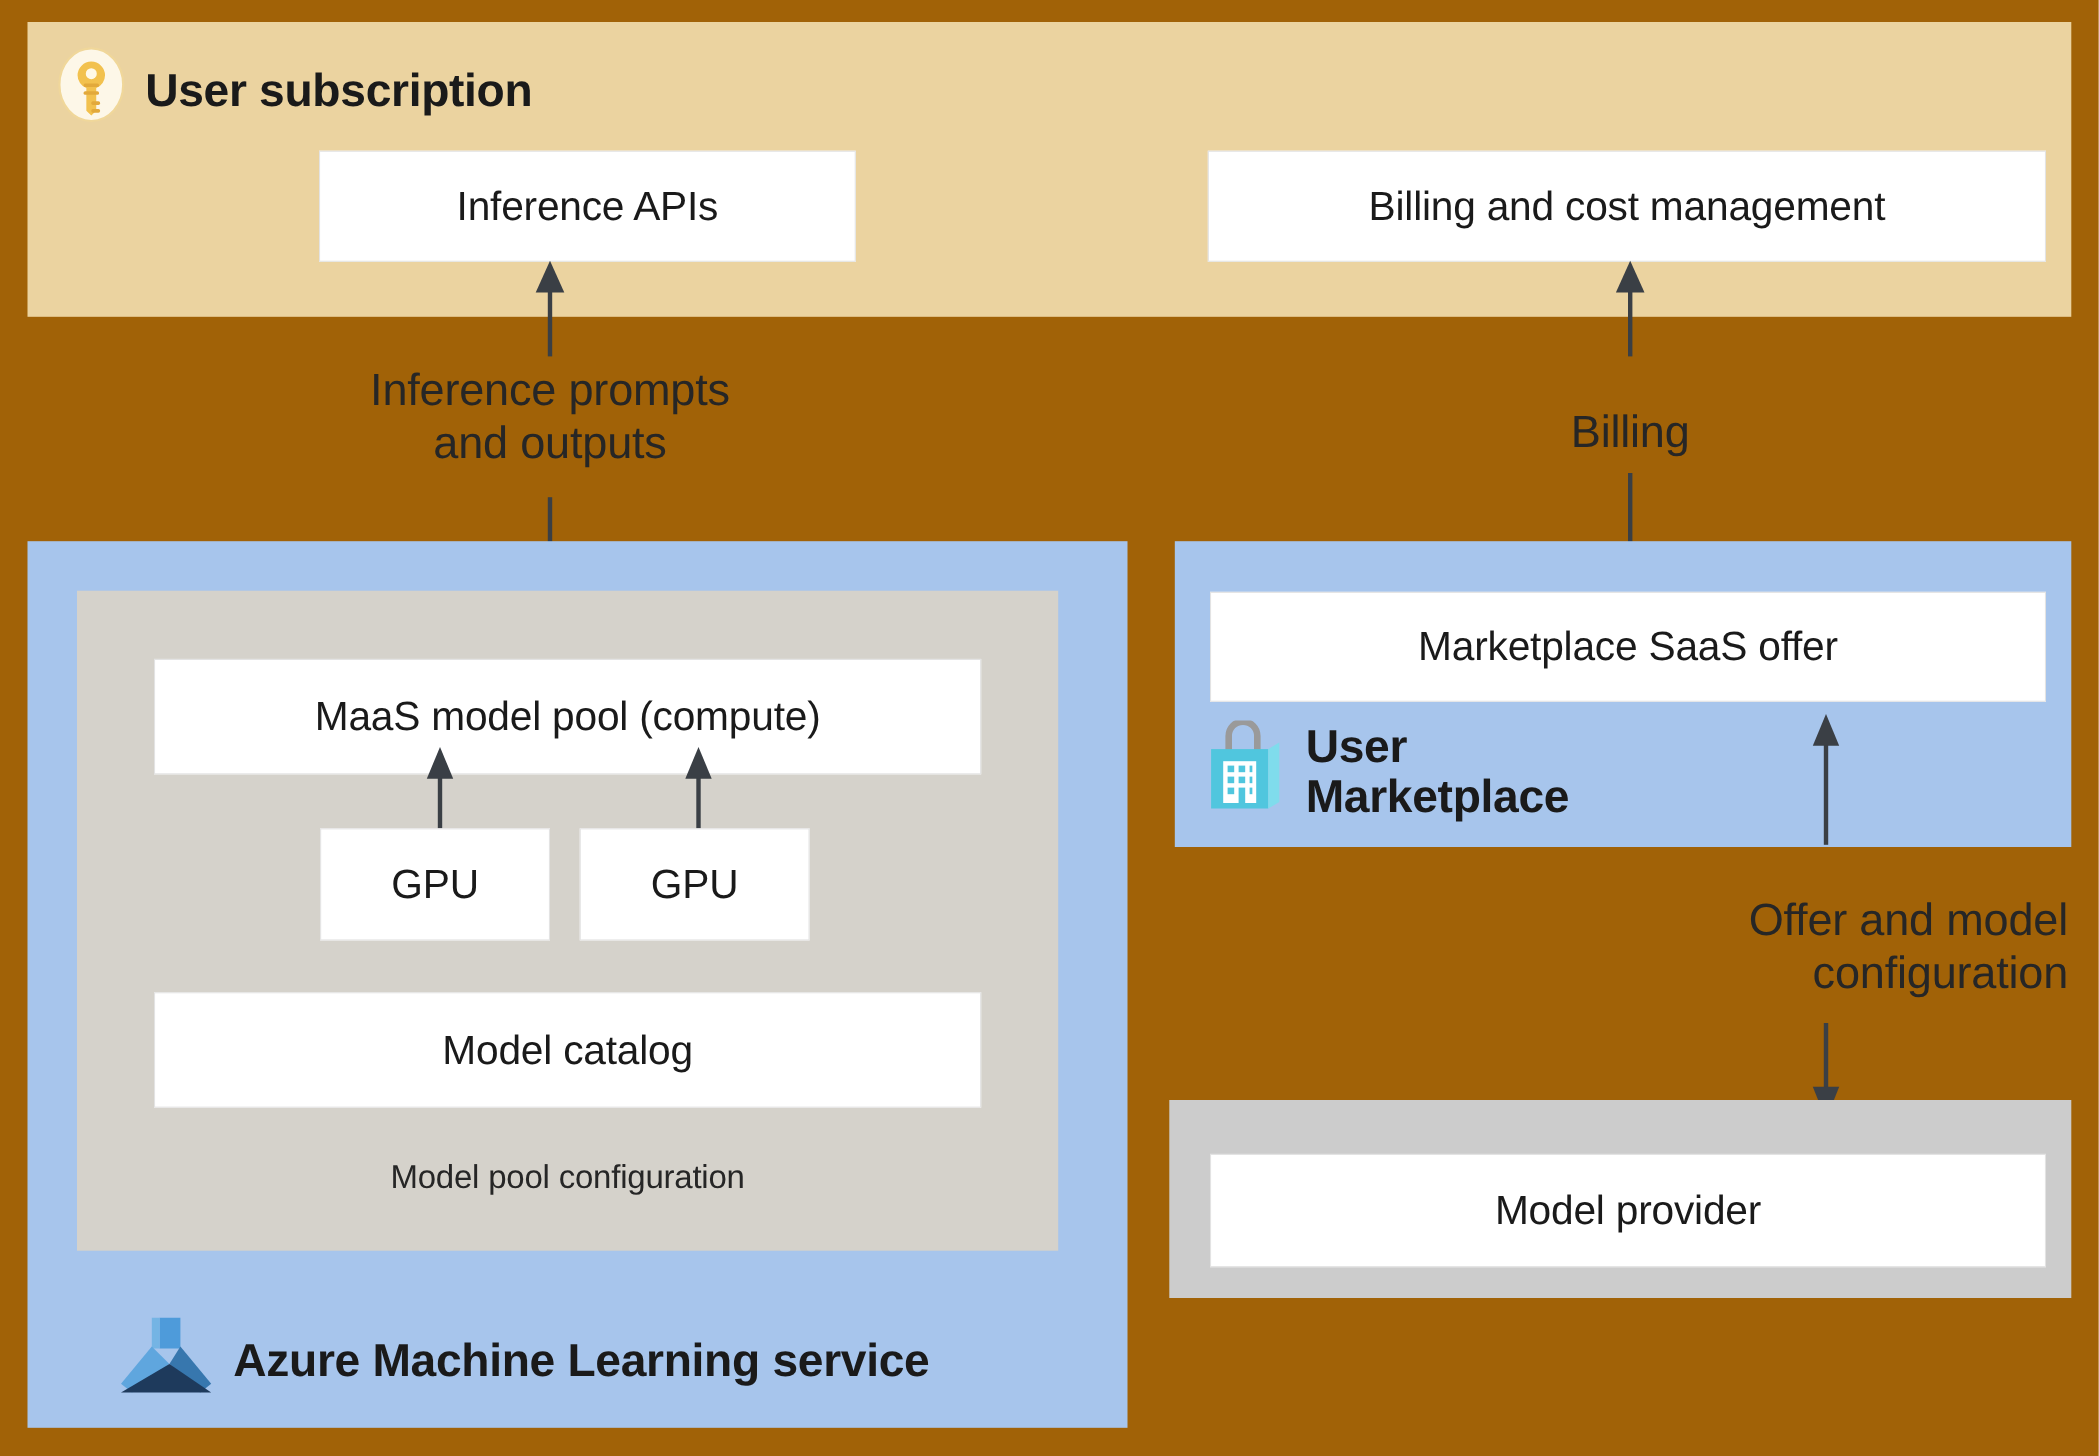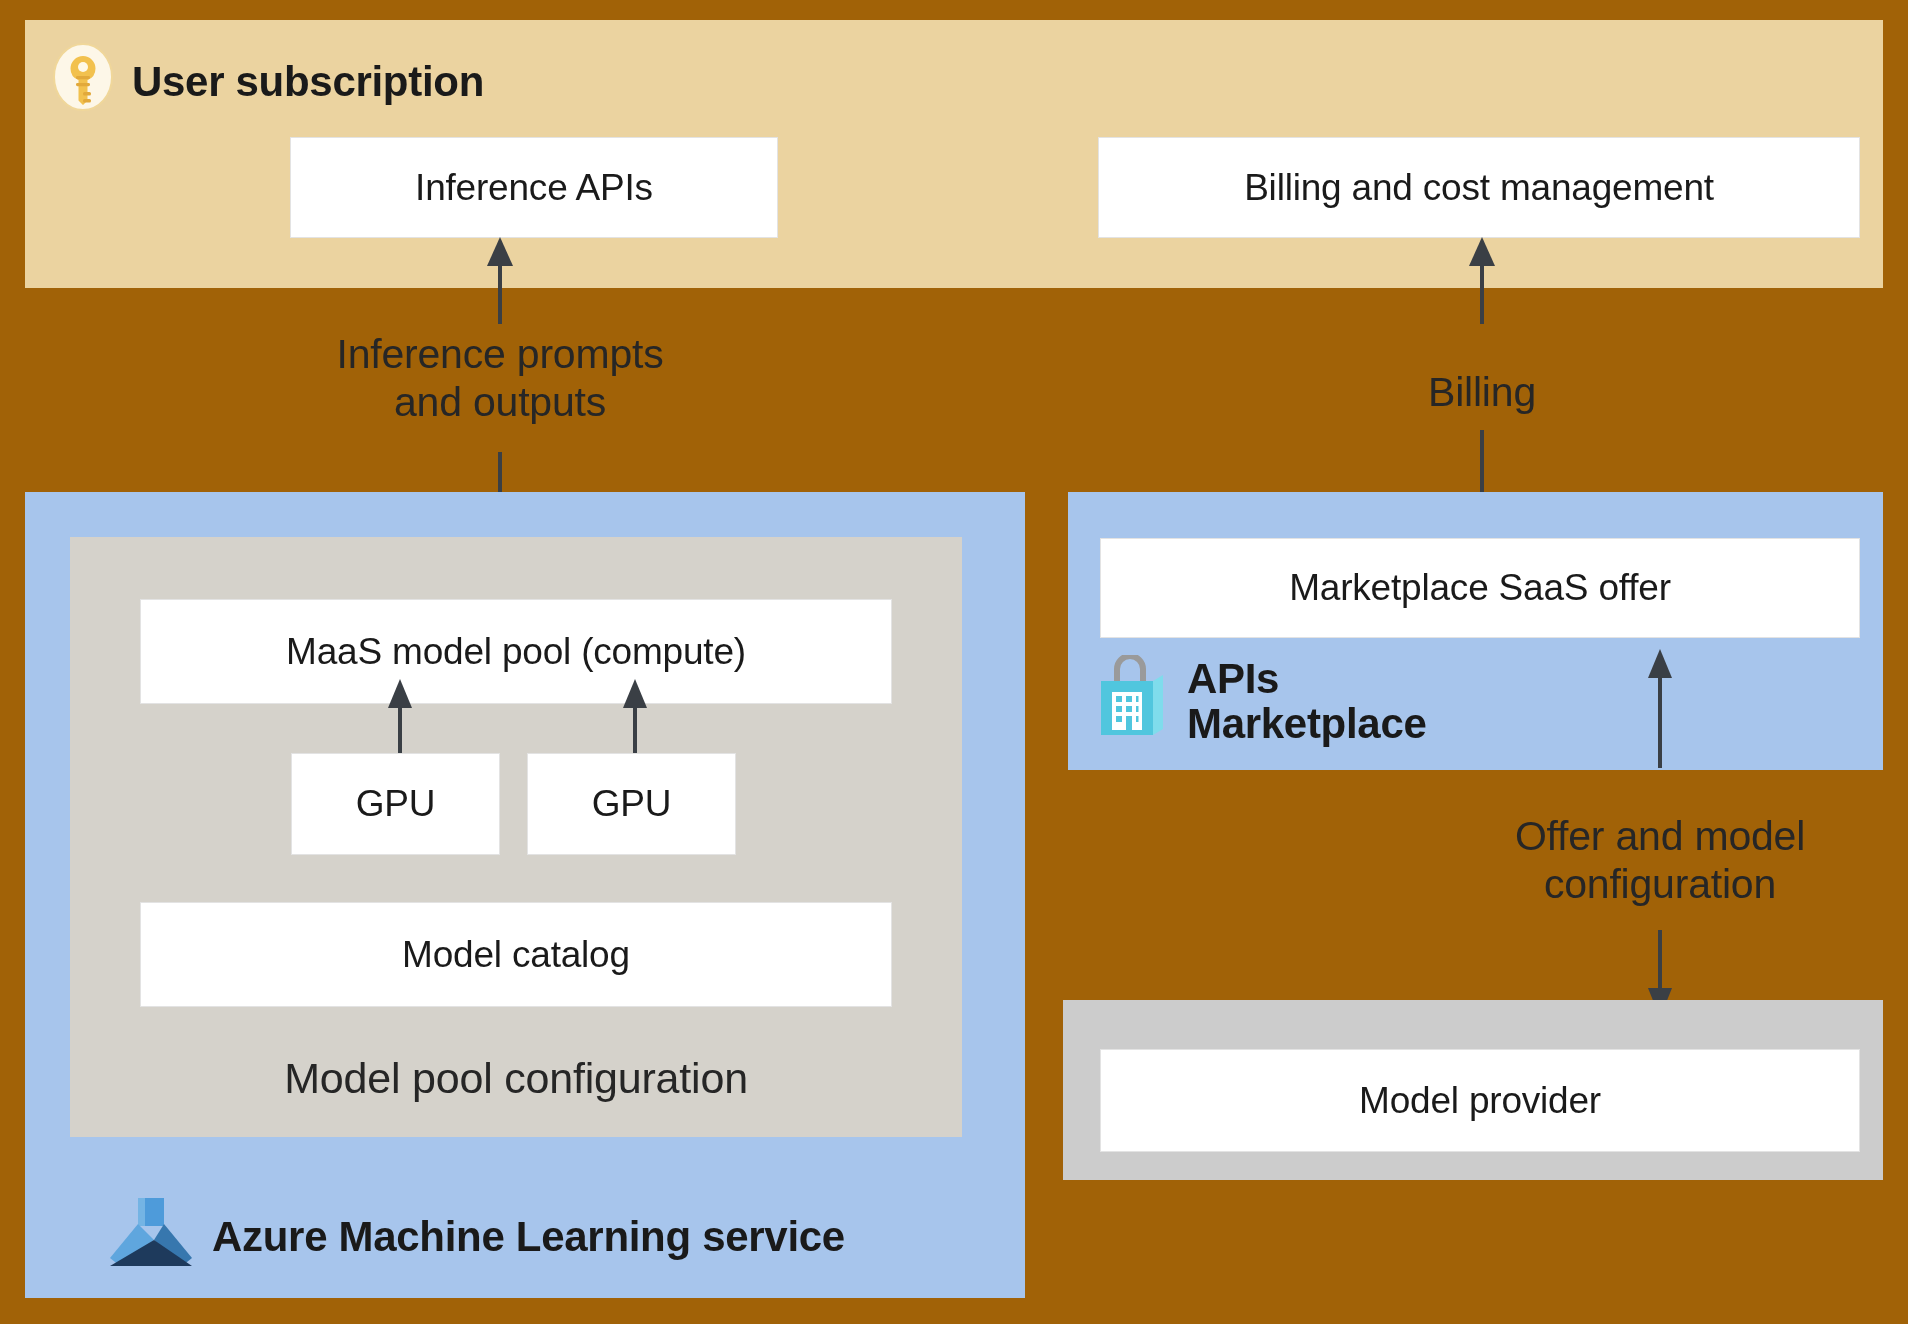--- a/index.html
+++ b/index.html
@@ -180,21 +180,21 @@
     <span>GPU</span>
   </div>
   <div class="wbox" style="left:527px; top:753px; width:209px; height:102px;">
     <span>GPU</span>
   </div>
 
   <div class="wbox" style="left:140px; top:902px; width:752px; height:105px;">
     <span>Model catalog</span>
   </div>
 
-  <div class="flow-label" style="left:90px; top:1053px; width:852px; font-size:43px;">Model pool configuration</div>
+  <div class="flow-label" style="left:90px; top:1053px; width:852px; font-size:30px;">Model pool configuration</div>
 
   <div class="zone-title" style="left:108px; top:1196px;">
     <span class="icon-flask">
       <svg width="86" height="72" viewBox="0 0 86 72">
         <polygon points="37,2 56,2 56,30 37,30" fill="#4E9BDA"></polygon>
         <polygon points="37,2 37,30 30,30 30,2" fill="#74B4E4"></polygon>
         <polygon points="30,28 46,44 12,70 2,62" fill="#5FA6DE"></polygon>
         <polygon points="56,28 84,62 74,70 46,44" fill="#3777AE"></polygon>
         <polygon points="46,44 84,70 2,70" fill="#1E3A5C"></polygon>
       </svg>
@@ -219,30 +219,30 @@
         <rect x="31" y="41" width="6" height="6" fill="#50C6DE"></rect>
         <rect x="41" y="41" width="2.5" height="6" fill="#50C6DE"></rect>
         <rect x="21" y="51" width="6" height="6" fill="#50C6DE"></rect>
         <rect x="31" y="51" width="6" height="6" fill="#50C6DE"></rect>
         <rect x="41" y="51" width="2.5" height="6" fill="#50C6DE"></rect>
         <rect x="21" y="61" width="6" height="6" fill="#50C6DE"></rect>
         <rect x="31" y="61" width="6" height="14" fill="#50C6DE"></rect>
         <rect x="41" y="61" width="2.5" height="6" fill="#50C6DE"></rect>
       </svg>
     </span>
-    <span class="label">APIs
+    <span class="label">User
 Marketplace</span>
   </div>
 
   <svg class="arrow" style="left:1638px; top:648px; width:44px; height:122px;">
     <line x1="22" y1="120" x2="22" y2="22" stroke="#3A3F45" stroke-width="4"></line>
     <polygon points="22,1 10,30 34,30" fill="#3A3F45"></polygon>
   </svg>
 
-  <div class="flow-label" style="left:1440px; top:812px; width:440px;">Offer and model
+  <div class="flow-label" style="left:1440px; top:812px; width:440px;text-align:right;">Offer and model
 configuration</div>
 
   <svg class="arrow" style="left:1638px; top:930px; width:44px; height:90px;">
     <line x1="22" y1="0" x2="22" y2="64" stroke="#3A3F45" stroke-width="4"></line>
     <polygon points="22,88 10,58 34,58" fill="#3A3F45"></polygon>
   </svg>
 
   <div class="zone zone-gray-2 shadowed" style="left:1063px; top:1000px; width:820px; height:180px;"></div>
 
   <div class="wbox" style="left:1100px; top:1037px; width:760px; height:103px;margin-top:12px;">

